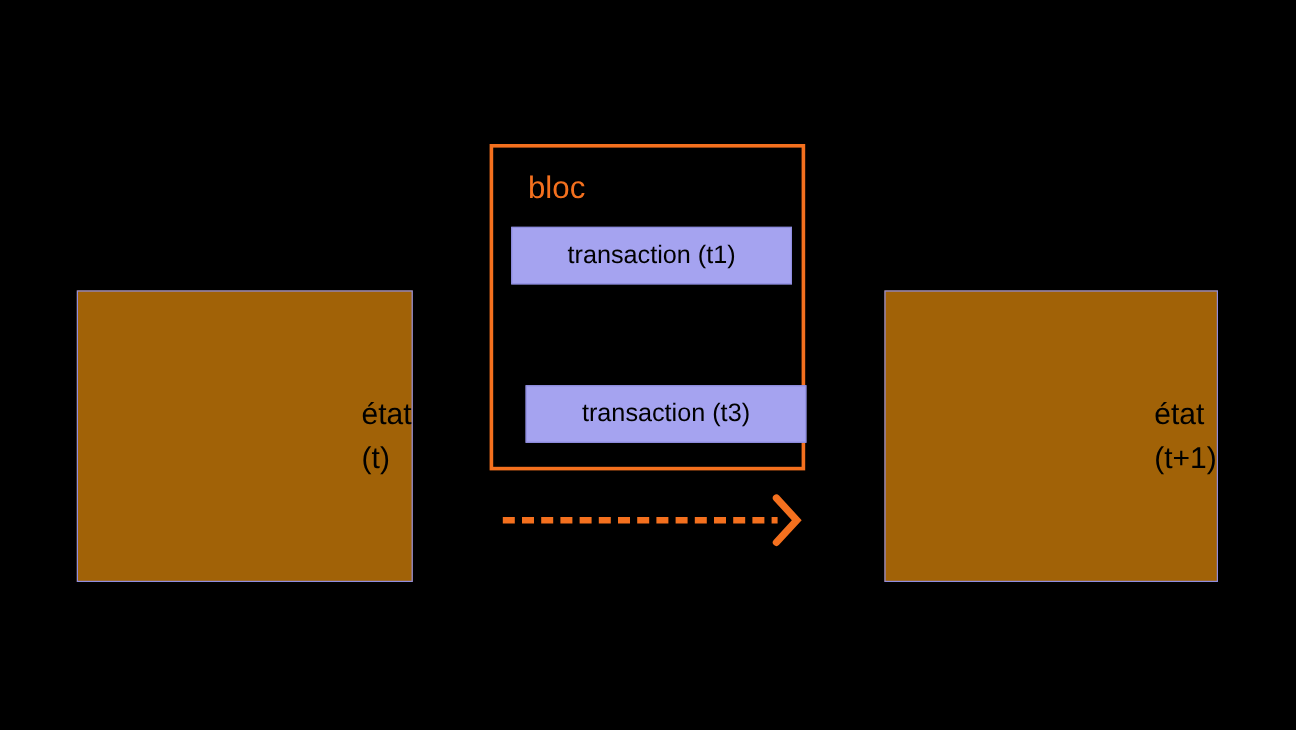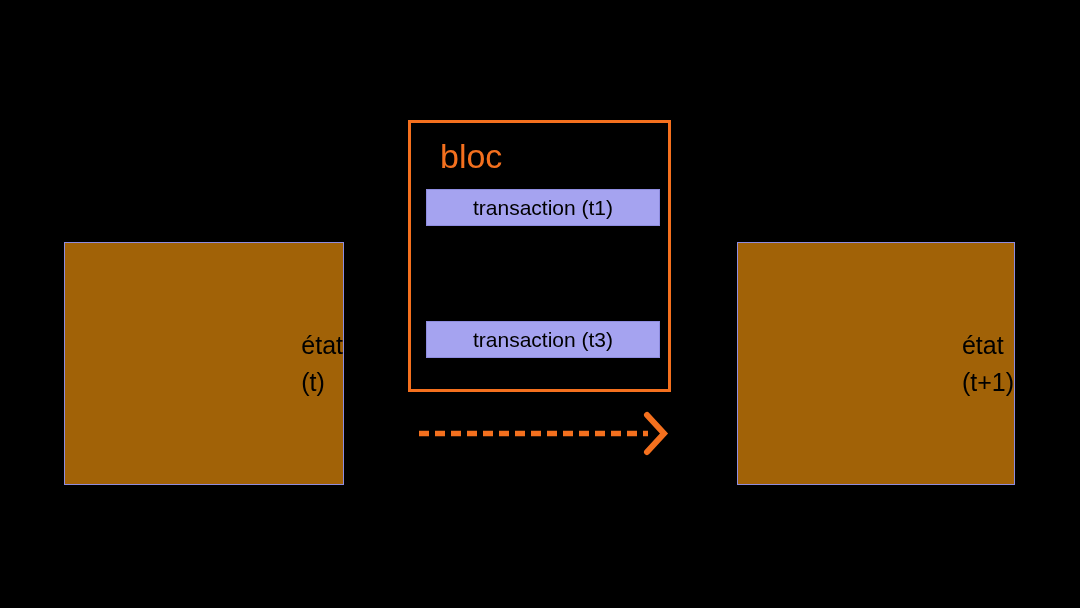--- a/index.html
+++ b/index.html
@@ -69,46 +69,46 @@
     height: 272px;
     border: 3px solid #f4701e;
     background: transparent;
     box-sizing: border-box;
   }
   #bloc-title {
     position: absolute;
     left: 29px;
     top: 18px;
     color: #f4701e;
-    font-size: 34px;
+    font-size: 26px;
     line-height: 30px;
     white-space: pre;
   }
 
   .tx-box {
     position: absolute;
     left: 15px;
     width: 234px;
-    height: 37px;
+    height: 48px;
     background: #a5a3f0;
     border: 1px solid #8f8de0;
     box-sizing: border-box;
     display: flex;
     align-items: center;
     justify-content: center;
   }
   .tx-box .tx-label {
     color: #000000;
     font-size: 21px;
     line-height: 24px;
     white-space: pre;
   }
   #tx-0 { top: 66px; }
   #tx-1 { top: 132px; }
-  #tx-2 { top: 198px; }
+  #tx-2 { top: 198px; margin-left: 12px; }
 
   
   #transition-arrow {
     position: absolute;
     left: 405px;
     top: 405px;
     width: 280px;
     height: 58px;
   }
 </style>

